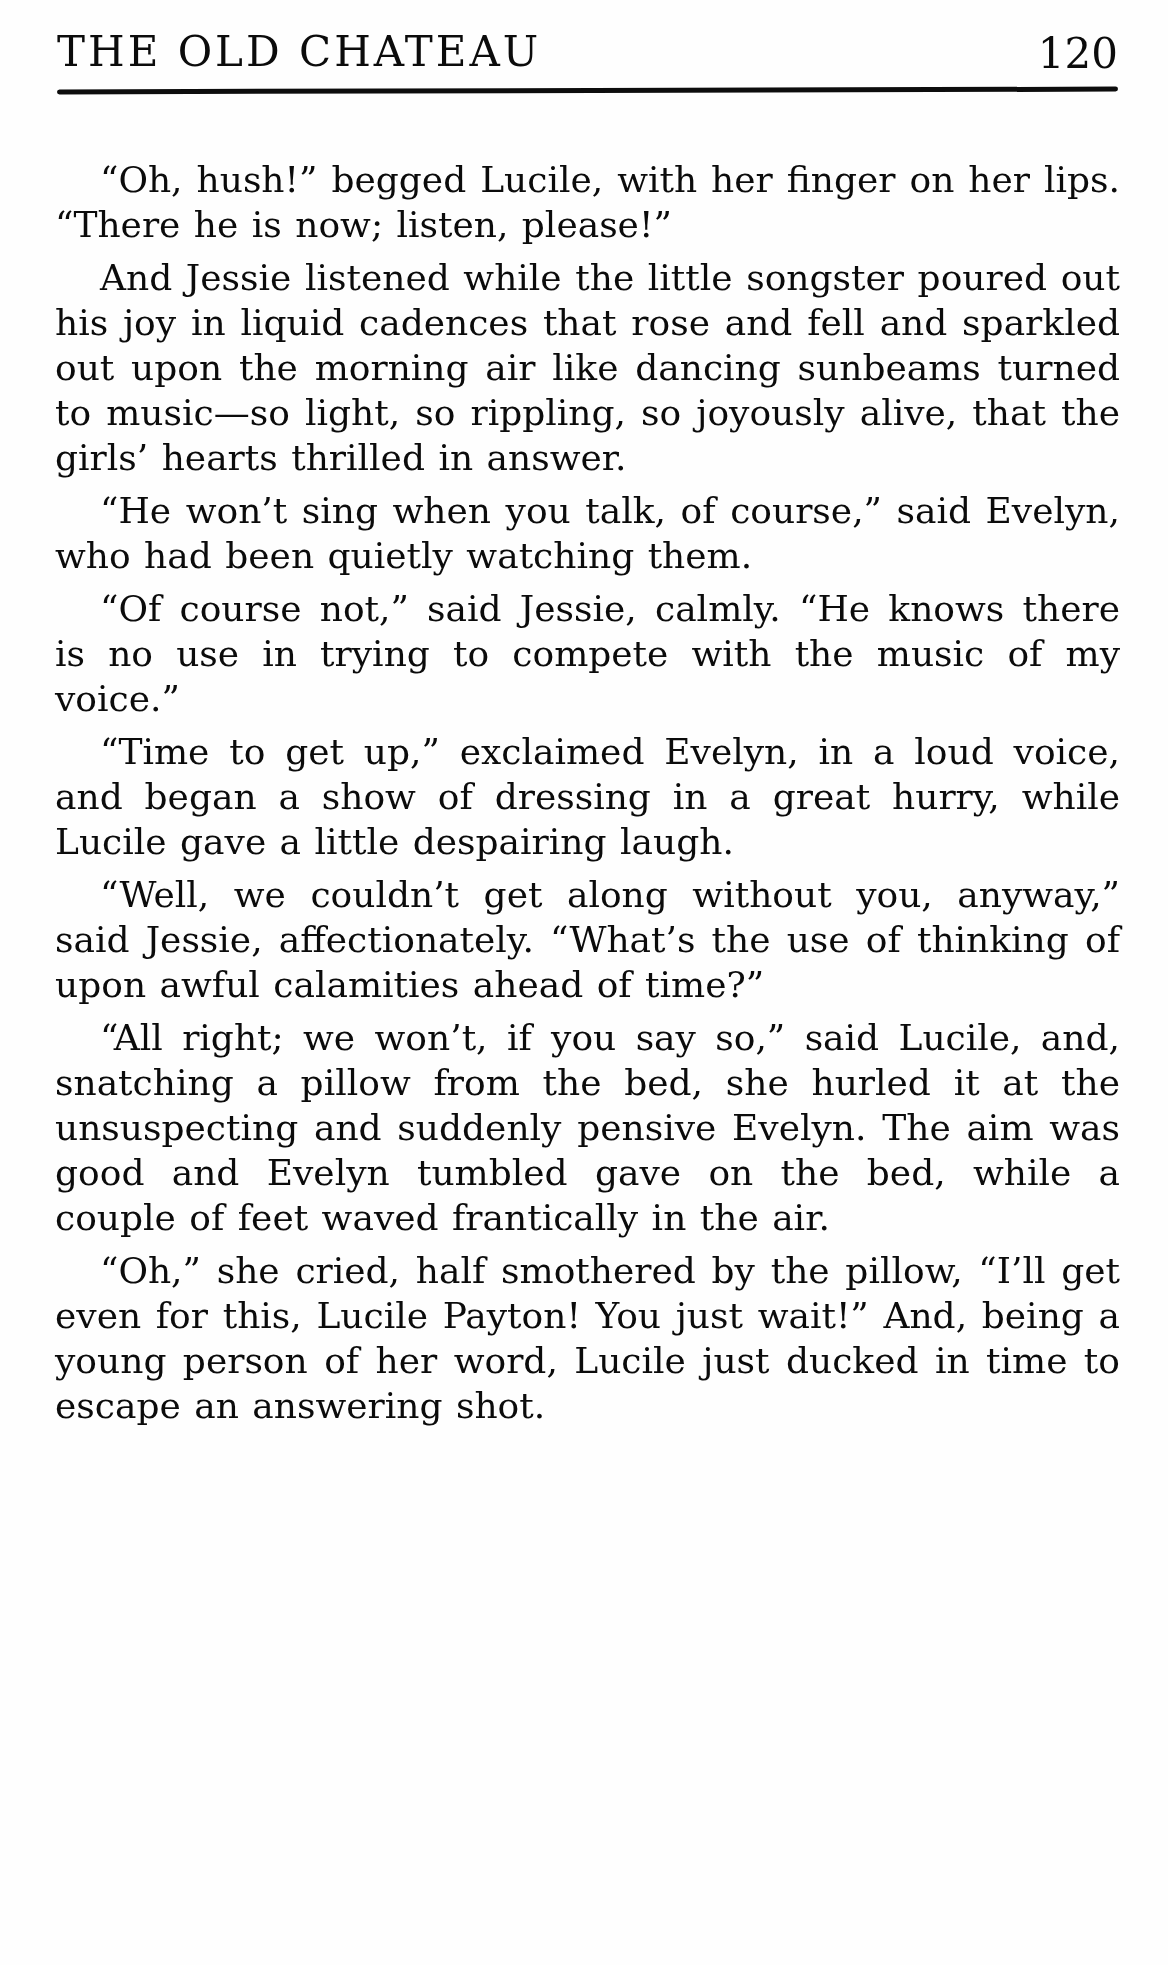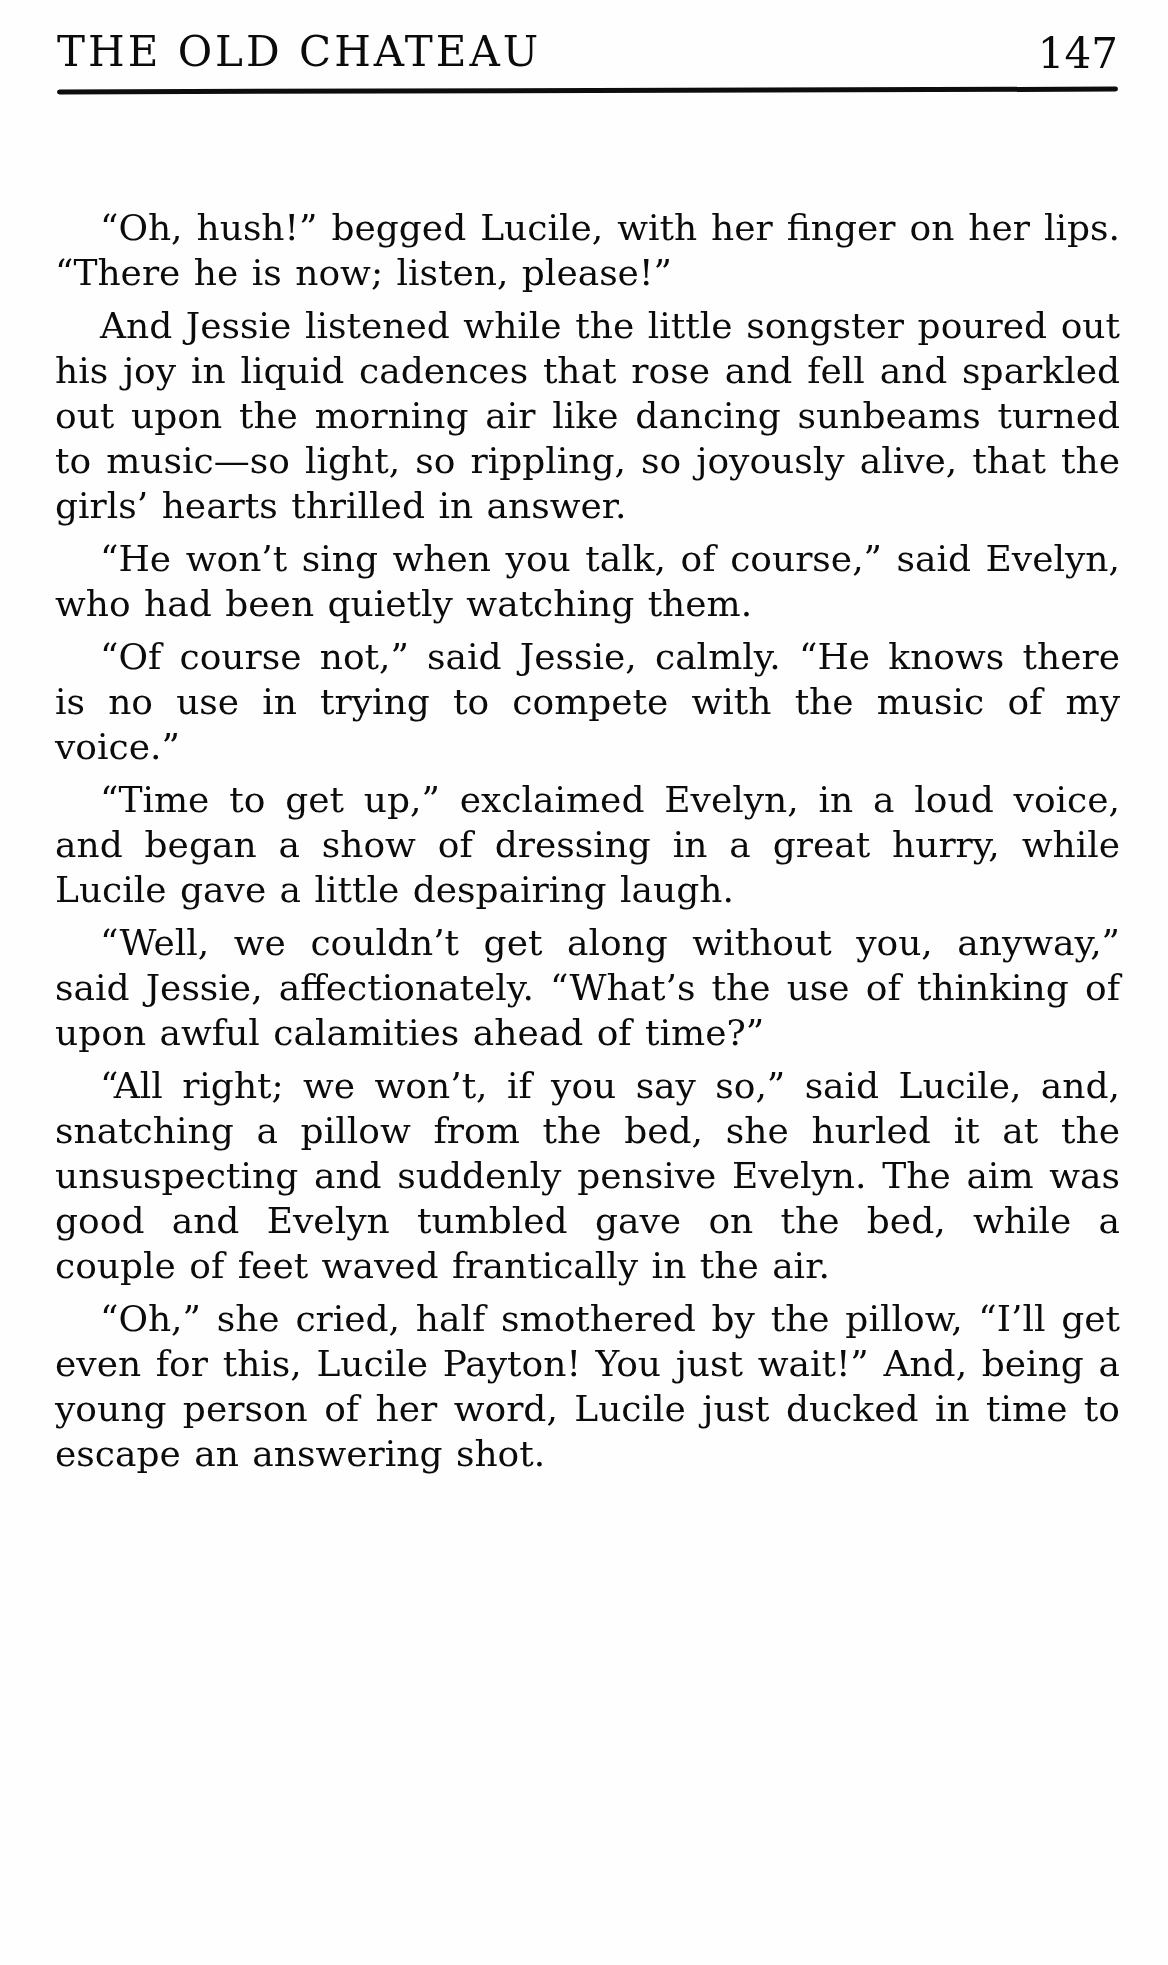--- a/index.html
+++ b/index.html
@@ -54,35 +54,34 @@
   }
   .text-block {
     position: absolute;
     top: 157px;
     left: 55px;
     width: 1065px;
     font-size: 36px;
     line-height: 45px;
     text-align: justify;
     word-spacing: 2px;
-    margin-top: 48px;
   }
   .text-block p {
     margin: 0 0 8px 0;
     text-indent: 45px;
   }
 </style>
 </head>
 <body>
 
 <div class="page">
 
   <header class="page-header">
     <div class="running-title">THE OLD CHATEAU</div>
-    <div class="page-number">147</div>
+    <div class="page-number">120</div>
   </header>
 
   <div class="header-rule"></div>
 
   <main class="text-block">
     <p>“Oh, hush!” begged Lucile, with her finger on her lips. “There he is now; listen, please!”</p>
     <p>And Jessie listened while the little songster poured out his joy in liquid cadences that rose and fell and sparkled out upon the morning air like dancing sunbeams turned to music—so light, so rippling, so joyously alive, that the girls’ hearts thrilled in answer.</p>
     <p>“He won’t sing when you talk, of course,” said Evelyn, who had been quietly watching them.</p>
     <p>“Of course not,” said Jessie, calmly. “He knows there is no use in trying to compete with the music of my voice.”</p>
     <p>“Time to get up,” exclaimed Evelyn, in a loud voice, and began a show of dressing in a great hurry, while Lucile gave a little despairing laugh.</p>

